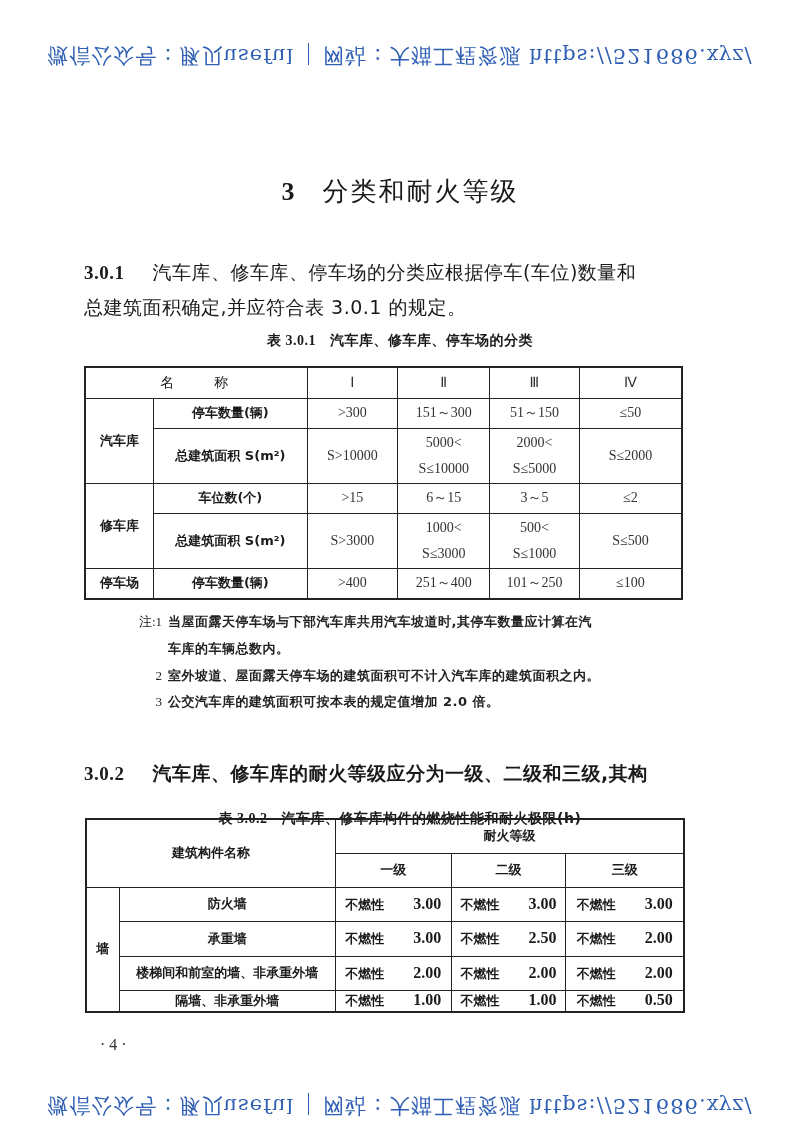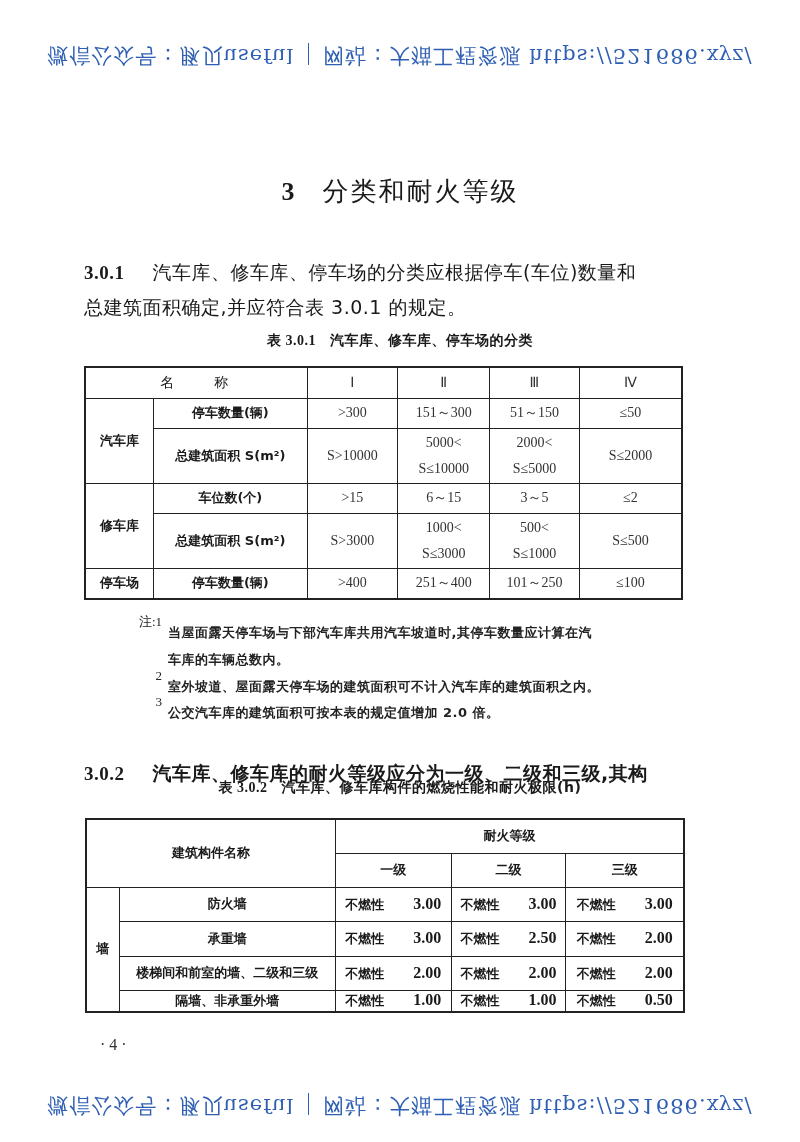--- a/index.html
+++ b/index.html
@@ -46,21 +46,21 @@
   #t1 .val { font-family:"Liberation Serif", serif; font-size:14px; line-height:26px; color:#333; }
   #t1 .grp { font-weight:bold; }
   #t1 .sub { font-weight:bold; }
 
   .notes {
     position:absolute; left:112px; width:580px; font-size:13px; font-weight:bold;
     font-family:"DejaVu Sans", "Liberation Sans", sans-serif; color:#222;
   }
   .note-row { position:absolute; left:0; width:580px; line-height:20px; }
   .note-num { position:absolute; left:0; width:50px; text-align:right; font-weight:normal; font-family:"Liberation Serif", serif; }
-  .note-text { position:absolute; left:56px; width:520px; letter-spacing:0.5px;margin-top:11px; }
+  .note-text { position:absolute; left:56px; width:520px; letter-spacing:0.5px; }
 
   #t2 { left:85px; top:818px; width:600px; border:2px solid #222;
         font-family:"DejaVu Sans", "Liberation Sans", sans-serif; font-size:13px; font-weight:bold; }
   #t2 .val { white-space:nowrap; }
   #t2 .val .k { display:inline-block; width:56px; text-align:left; }
   #t2 .val .n { display:inline-block; width:40px; text-align:right; font-family:"Liberation Serif", serif; font-size:16px; }
 
   .page-num {
     position:absolute; top:1036px; left:100px; font-size:16px; font-family:"Liberation Serif", serif; color:#333;
   }
@@ -170,21 +170,21 @@
   <div class="note-row" style="top:80px;">
     <span class="note-num">3</span>
     <span class="note-text">公交汽车库的建筑面积可按本表的规定值增加 2.0 倍。</span>
   </div>
 </div>
 
 <div class="para bold" style="top:756px;">
   <div><span class="clause">3.0.2</span><span>汽车库、修车库的耐火等级应分为一级、二级和三级,其构</span></div>
 </div>
 
-<div class="caption" style="top:779px;">
+<div class="caption" style="top:810px;">
   <span class="cap-no">表 3.0.2</span><span>汽车库、修车库构件的燃烧性能和耐火极限(h)</span>
 </div>
 
 <table id="t2">
   <colgroup>
     <col style="width:28px">
       <col style="width:178px">
       <col style="width:98px">
       <col style="width:96px">
       <col style="width:100px">
@@ -206,21 +206,21 @@
     <td class="val"><span class="k">不燃性</span><span class="n">3.00</span></td>
     <td class="val"><span class="k">不燃性</span><span class="n">3.00</span></td>
   </tr>
   <tr style="height:35px">
     <td>承重墙</td>
     <td class="val"><span class="k">不燃性</span><span class="n">3.00</span></td>
     <td class="val"><span class="k">不燃性</span><span class="n">2.50</span></td>
     <td class="val"><span class="k">不燃性</span><span class="n">2.00</span></td>
   </tr>
   <tr style="height:34px">
-    <td style="white-space:nowrap;">楼梯间和前室的墙、二级和三级</td>
+    <td style="white-space:nowrap;">楼梯间和前室的墙、非承重外墙</td>
     <td class="val"><span class="k">不燃性</span><span class="n">2.00</span></td>
     <td class="val"><span class="k">不燃性</span><span class="n">2.00</span></td>
     <td class="val"><span class="k">不燃性</span><span class="n">2.00</span></td>
   </tr>
   <tr style="height:22px">
     <td>隔墙、非承重外墙</td>
     <td class="val"><span class="k">不燃性</span><span class="n">1.00</span></td>
     <td class="val"><span class="k">不燃性</span><span class="n">1.00</span></td>
     <td class="val"><span class="k">不燃性</span><span class="n">0.50</span></td>
   </tr>

